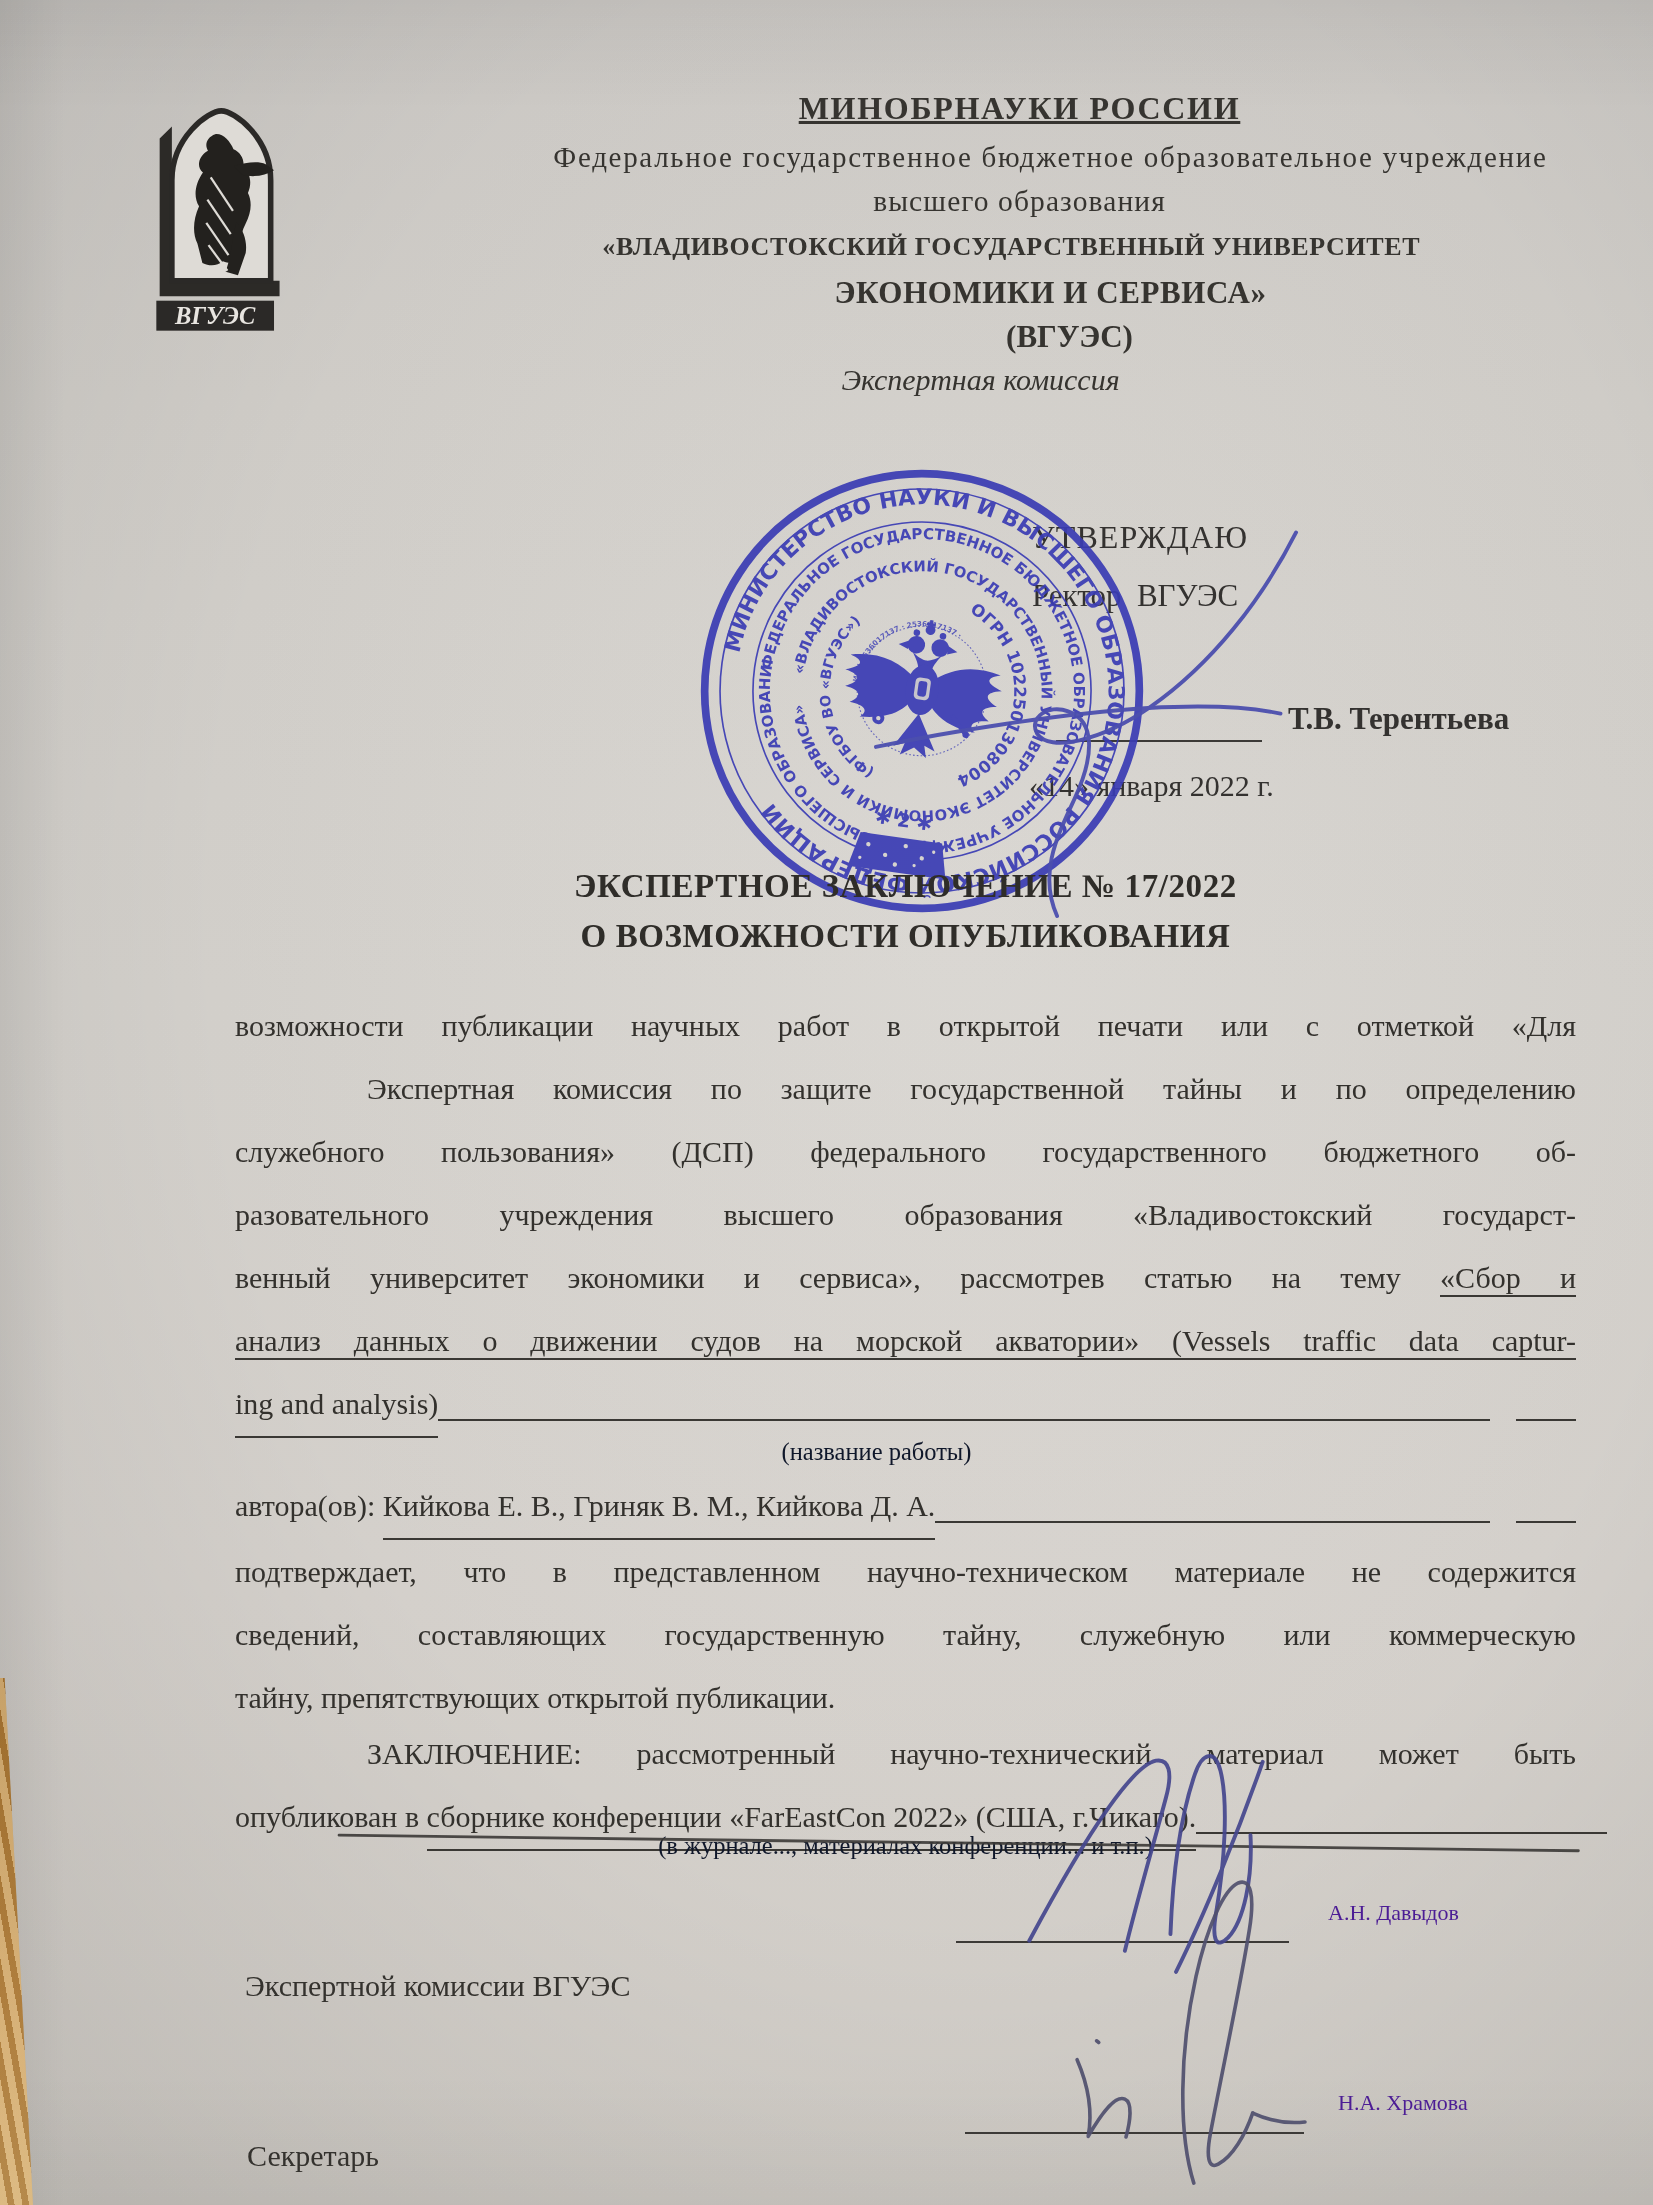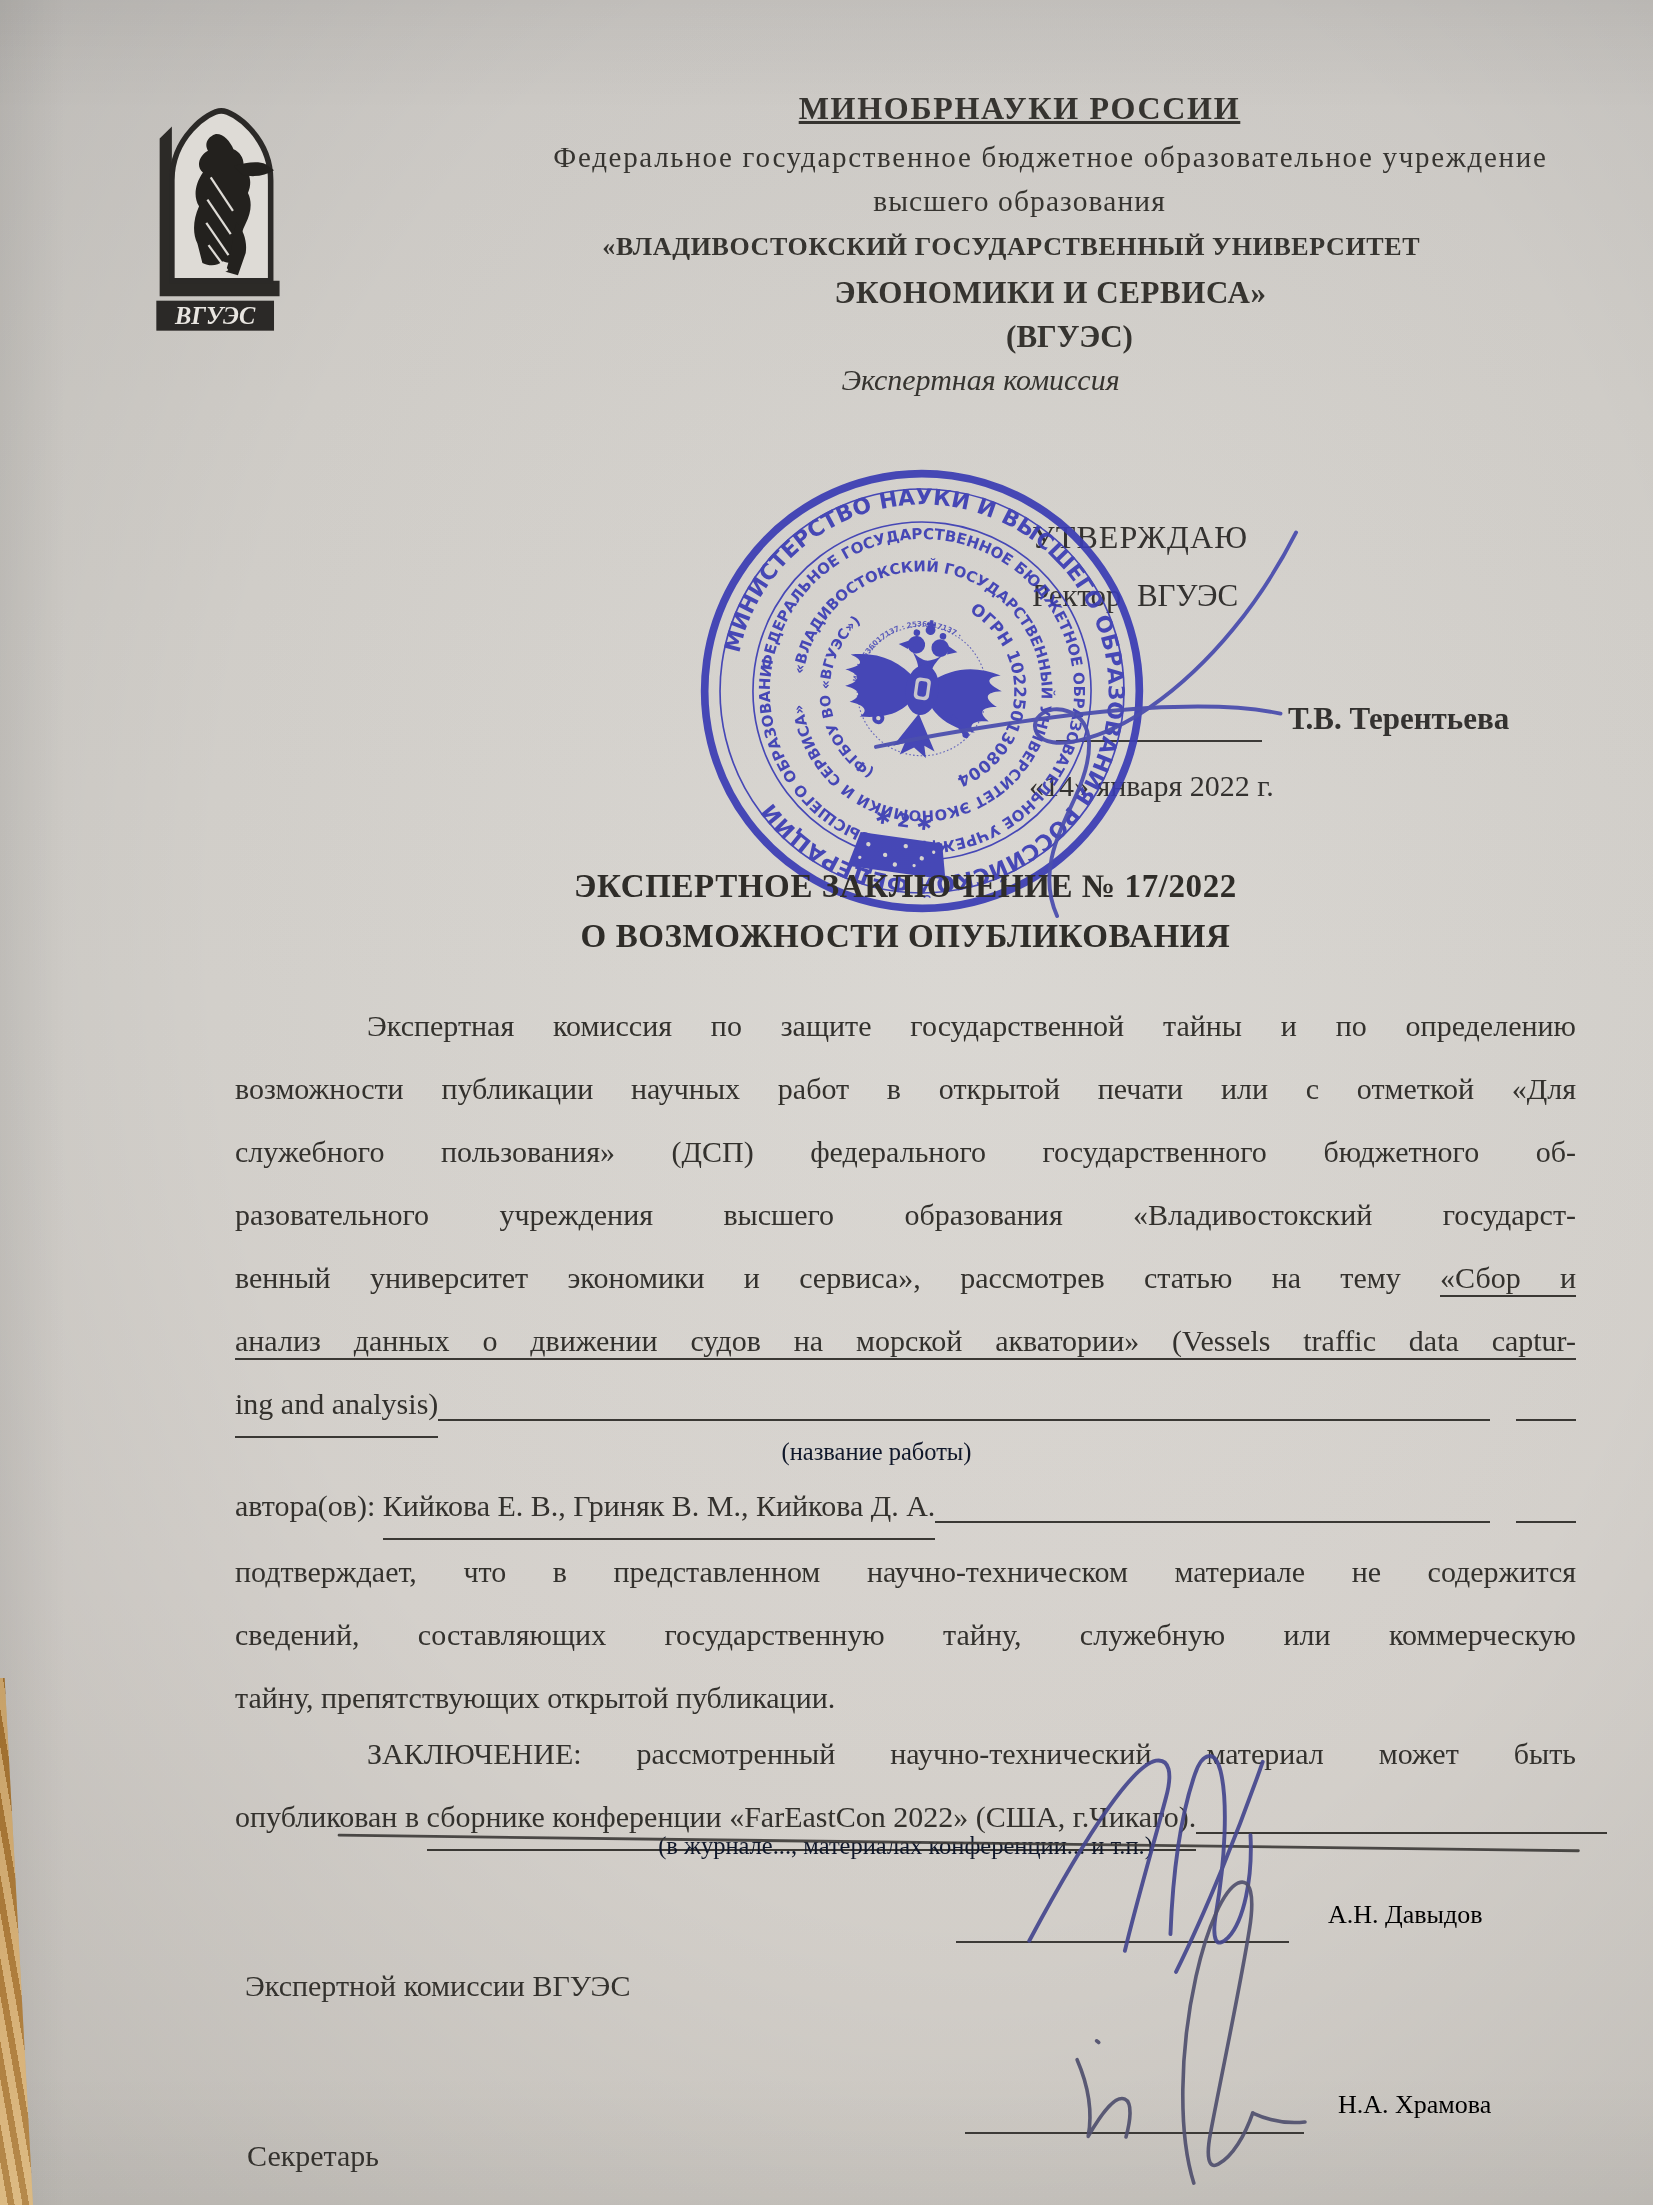--- a/index.html
+++ b/index.html
@@ -69,21 +69,21 @@
   .extend .rule{margin-right:-31px;}
   .cap{font-size:24.5px;line-height:44px;height:44px;text-align:center;text-align-last:center;color:#0f172a;}
   .cap .seg{white-space:pre;}
   .shiftL{transform:translateX(-29px);}
   .pull15{margin-top:-8.3px;}
   .pull13{margin-top:-7.2px;}
   .pull48{margin-top:-27px;}
 
   
   .role{position:absolute;font-size:30px;color:#34322e;white-space:pre;line-height:56px;}
-  .sname{position:absolute;font-size:26px;color:#000000;white-space:pre;}
+  .sname{position:absolute;font-size:22px;color:#4c1d95;white-space:pre;}
   .sigline{position:absolute;height:2.2px;background:#3c3a37;}
 
   
   .stamp{position:absolute;left:697px;top:466px;width:450px;height:450px;opacity:0.92;}
   .stamp text{font-family:"DejaVu Sans", sans-serif;font-weight:bold;}
 
   
   .inkoverlay{position:absolute;inset:0;pointer-events:none;}
   .logo{position:absolute;left:153px;top:83px;width:136px;height:250px;}
 </style>
@@ -187,22 +187,22 @@
     </g>
   </g>
 </svg>
 
 <div class="title">
   <div>ЭКСПЕРТНОЕ ЗАКЛЮЧЕНИЕ № 17/2022</div>
   <div>О ВОЗМОЖНОСТИ ОПУБЛИКОВАНИЯ</div>
 </div>
 
 <div class="body ink" id="body">
+    <div class="jline"><span class="seg">возможности публикации научных работ в открытой печати или с отметкой «Для</span></div>
     <div class="jline ind"><span class="seg">Экспертная комиссия по защите государственной тайны и по определению</span></div>
-    <div class="jline"><span class="seg">возможности публикации научных работ в открытой печати или с отметкой «Для</span></div>
     <div class="jline"><span class="seg">служебного пользования» (ДСП) федерального государственного бюджетного об-</span></div>
     <div class="jline"><span class="seg">разовательного учреждения высшего образования «Владивостокский государст-</span></div>
     <div class="jline"><span class="seg">венный университет экономики и сервиса», рассмотрев статью на тему </span><span class="seg u">«Сбор и</span></div>
     <div class="jline"><span class="seg u">анализ данных о движении судов на морской акватории» (Vessels traffic data captur-</span></div>
     <div class="fline">
       <span class="seg u">ing and analysis)</span>
       <span class="rule"></span>
       <span class="rule-s"></span>
     </div>
     <div class="jline cap pull15 shiftL"><span class="seg">(название работы)</span></div>

